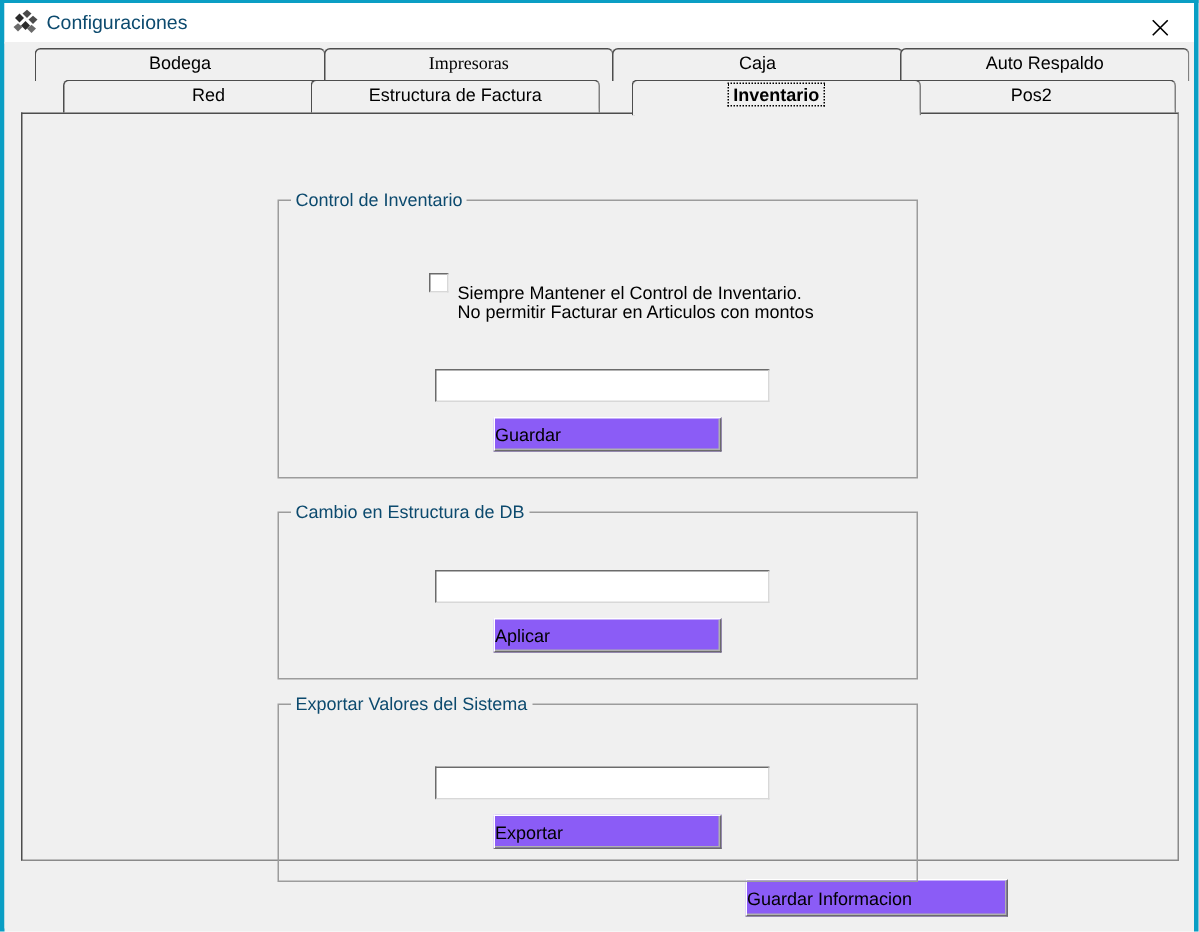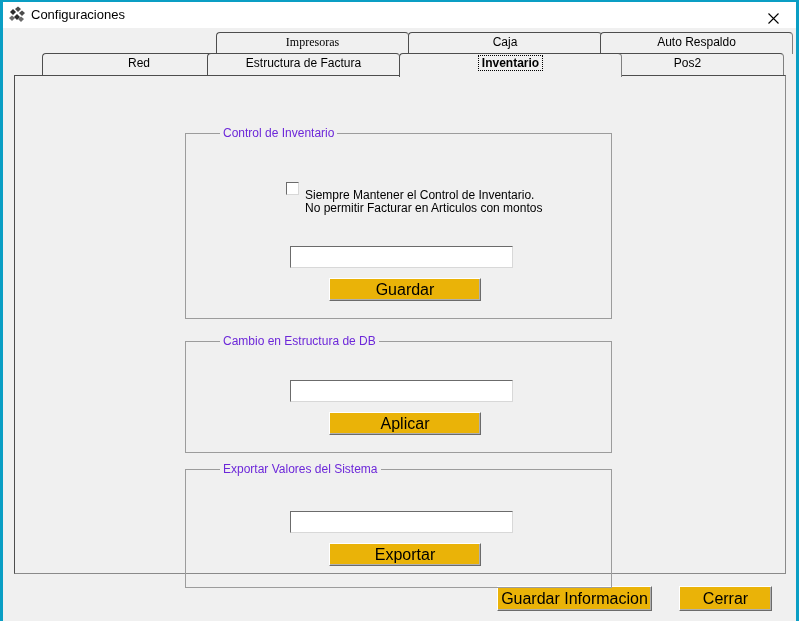--- a/index.html
+++ b/index.html
@@ -57,21 +57,21 @@
   #app-icon {
     position: absolute;
     left: 5px; top: 4px;
     width: 18px; height: 18px;
   }
   #title-text {
     position: absolute;
     left: 28px; top: 4px;
     font-size: 13px;
     line-height: 18px;
-    color: #000000;
+    color: #0c4a6e;
     white-space: nowrap;
   }
   #close-button {
     position: absolute;
     right: 0px; top: 0px;
     width: 45px; height: 25px;
     cursor: default;
     background: transparent;
     border: 0;
     padding: 0;
@@ -148,53 +148,52 @@
     border: 1px solid #9c9c9c;
   }
   .grouptitle {
     position: absolute;
     top: -7px;
     left: 8px;
     padding: 0 3px;
     background: #f0f0f0;
     font-size: 12px;
     line-height: 13px;
-    color: #6d28d9;
+    color: #0c4a6e;
     white-space: nowrap;
-    margin-left: 26px;
   }
 
   
   .textbox {
     position: absolute;
     box-sizing: border-box;
     background: #ffffff;
     border-top: 1px solid #6b6b6b;
     border-left: 1px solid #6b6b6b;
     border-right: 1px solid #d8d8d8;
     border-bottom: 1px solid #d8d8d8;
     font-family: "Liberation Sans", sans-serif;
     font-size: 12px;
     color: #000000;
     padding: 0 3px;
     outline: none;
   }
   .btn {
     position: absolute;
     box-sizing: border-box;
-    background: #eab308;
+    background: #8b5cf6;
     border-top: 1px solid #ffffff;
     border-left: 1px solid #ffffff;
     border-right: 1px solid #6b6b6b;
     border-bottom: 1px solid #6b6b6b;
     box-shadow: inset -1px -1px 0 #b0b0b0;
     font-family: "Liberation Sans", sans-serif;
-    font-size: 16px;
-    color: #000000;
-    text-align: center;
+    font-size: 12px;
+    color: #000000;
+    text-align: left;
     cursor: default;
     padding: 0;
     white-space: nowrap;
   }
 
   .checkbox-box {
     position: absolute;
     width: 13px; height: 13px;
     box-sizing: border-box;
     background: #ffffff;
@@ -239,37 +238,40 @@
       <svg width="11" height="11" viewBox="0 0 11 11">
         <path d="M0.5 0.5 L10.5 10.5 M10.5 0.5 L0.5 10.5" stroke="#000000" stroke-width="1.1" fill="none"></path>
       </svg>
     </button>
   </div>
 
   <div id="client">
 
     <div id="tabctl">
 
+      <div class="tab row1" style="left:9px;  width:194px;">
+        <span class="tablabel">Bodega</span>
+      </div>
       <div class="tab row1" style="left:202px; width:193px;font-family:Liberation Serif, serif;">
         <span class="tablabel">Impresoras</span>
       </div>
       <div class="tab row1" style="left:394px; width:194px;">
         <span class="tablabel">Caja</span>
       </div>
       <div class="tab row1" style="left:586px; width:193px;">
         <span class="tablabel">Auto Respaldo</span>
       </div>
 
       <div class="tab row2" style="left:0px;   width:194px;margin-left:28px;">
         <span class="tablabel">Red</span>
       </div>
       <div class="tab row2" style="left:193px; width:193px;">
         <span class="tablabel">Estructura de Factura</span>
       </div>
-      <div class="tab row2 selected" style="left:385px; width:223px;">
+      <div class="tab row2 selected" style="left:407px; width:193px;">
         <span class="tablabel">Inventario</span>
       </div>
       <div class="tab row2" style="left:577px; width:193px;">
         <span class="tablabel">Pos2</span>
       </div>
 
       <div id="tabpage">
 
         <div class="groupbox" style="left:170px; top:57px; width:427px; height:186px;">
           <div class="grouptitle">Control de Inventario</div>
@@ -297,18 +299,17 @@
           <div class="grouptitle">Exportar Valores del Sistema</div>
 
           <input class="textbox" type="text" style="left: 104px; top: 41px; width: 223px; height: 22px;" value="">
 
           <button class="btn" style="left:143px; top:73px; width:152px; height:23px;">Exportar</button>
         </div>
 
       </div>
     </div>
 
-    <button class="btn" style="left:494px; top:558px; width:155px; height:25px;">Guardar Informacion</button>
-
-    <button class="btn" style="left:676px; top:558px; width:93px; height:25px;">Cerrar</button>
+    <button class="btn" style="left:494px; top:558px; width:175px; height:25px;">Guardar Informacion</button>
+
 
   </div>
 </div>
 
 </body></html>

